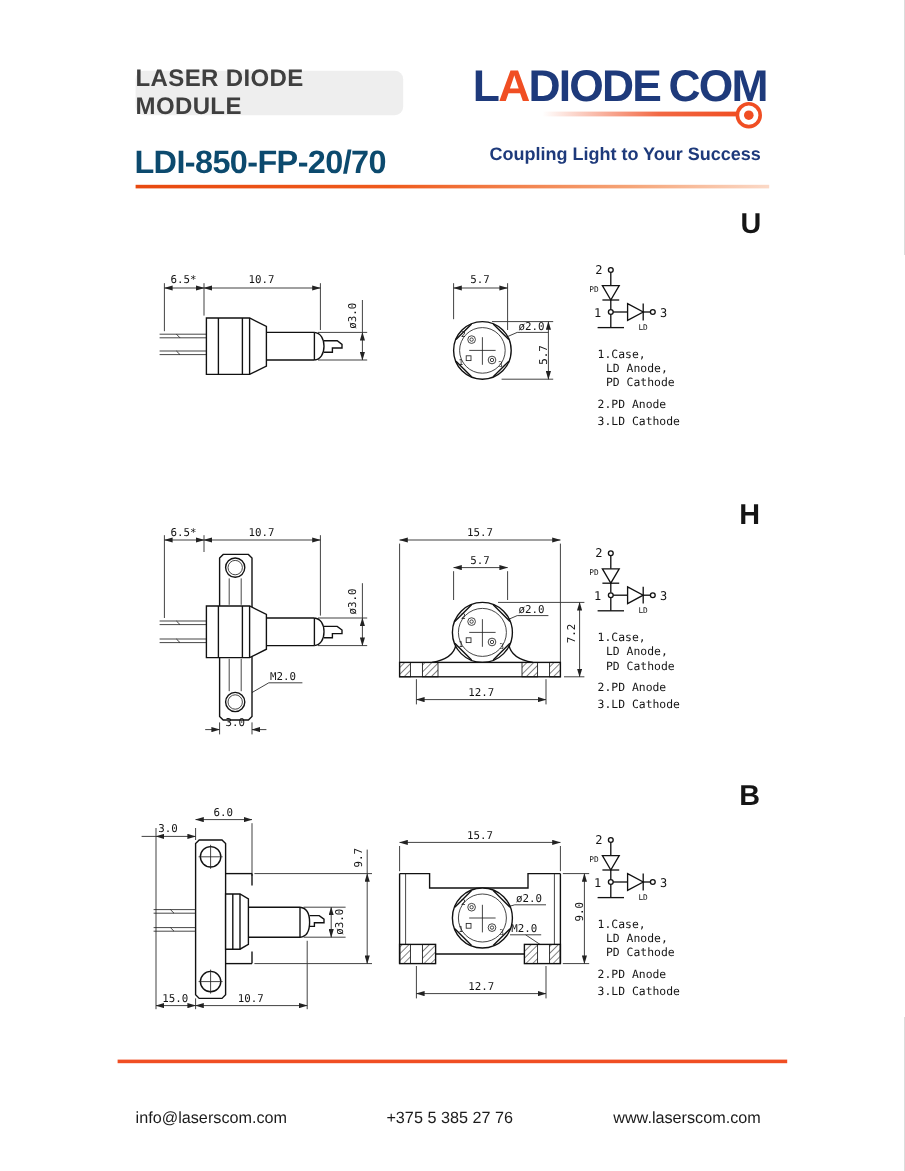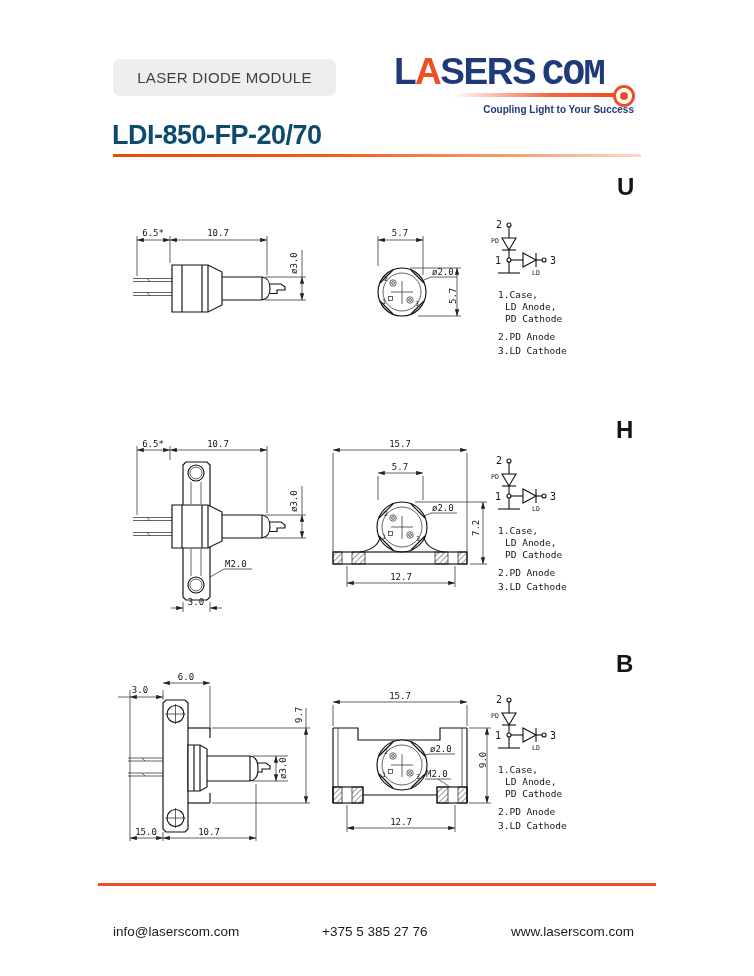--- a/index.html
+++ b/index.html
@@ -3,31 +3,31 @@
 <meta charset="utf-8">
 <style>
   html,body{margin:0;padding:0;background:#9a9a9a;}
   .page{position:relative;width:754px;height:976px;background:#ffffff;margin:0 auto;
         font-family:"Liberation Sans",sans-serif;overflow:hidden;}
   .abs{position:absolute;}
 
   
   .module-box{left:113px;top:59px;width:223px;height:37px;background:#eeeeee;border-radius:7px;
               display:flex;align-items:center;justify-content:center;
-              font-size:15px;font-weight:normal;color:#3f3f3f;letter-spacing:.3px;}
+              font-size:20px;font-weight:bold;color:#3f3f3f;letter-spacing:.3px;}
   .logo-text{left:394px;top:53px;font-size:37px;font-weight:bold;color:#1e3a7b;
              letter-spacing:-1.5px;line-height:1;white-space:nowrap;}
   .logo-text .a{color:#f04e23;}
-  .logo-text .com{margin-left:7px;font-family:Liberation Mono, monospace;}
+  .logo-text .com{margin-left:7px;}
   .swoosh{left:452px;top:93px;width:162px;height:4px;
           background:linear-gradient(to right,rgba(240,78,35,0),rgba(240,78,35,.85) 60%,#f04e23);}
   .ring{left:613px;top:85px;width:22px;height:22px;border:3.5px solid #f04e23;border-radius:50%;
         box-sizing:border-box;display:flex;align-items:center;justify-content:center;background:#fff;}
   .ring-dot{width:8px;height:8px;border-radius:50%;background:#f04e23;}
-  .tagline{left:394px;top:104px;width:240px;text-align:right;font-size:10px;
+  .tagline{left:394px;top:120px;width:240px;text-align:right;font-size:15px;
            font-weight:bold;color:#1e3a7b;}
 
   
   .title{left:112px;top:120px;font-size:27px;font-weight:bold;color:#0c4a6e;letter-spacing:-.5px;}
   .title-rule{left:113px;top:154px;width:528px;height:3px;
               background:linear-gradient(to right,#e8490f,#ef5a1c 40%,#f5a477 78%,#fbd9c7);}
 
   .sec-label{font-size:24px;font-weight:bold;color:#151515;}
 
   
@@ -54,21 +54,21 @@
     <marker id="ar" viewBox="0 0 10 6" refX="9.5" refY="3" markerWidth="9" markerHeight="5.4" orient="auto-start-reverse">
       <path d="M0,0 L10,3 L0,6 Z" fill="#222"></path>
     </marker>
   </defs>
 </svg>
 
 <div class="page">
 
   <div class="abs module-box">LASER DIODE MODULE</div>
 
-  <div class="abs logo-text"><span>L</span><span class="a">A</span><span>SERS</span><span class="com">COM</span></div>
+  <div class="abs logo-text"><span>L</span><span class="a">A</span><span>DIODE</span><span class="com">COM</span></div>
   <div class="abs swoosh"></div>
   <div class="abs ring">
     <div class="ring-dot"></div>
   </div>
   <div class="abs tagline">Coupling Light to Your Success</div>
 
   <div class="abs title">LDI-850-FP-20/70</div>
   <div class="abs title-rule"></div>
 
   <div class="abs sec-label" style="left:617px;top:173px">U</div>

